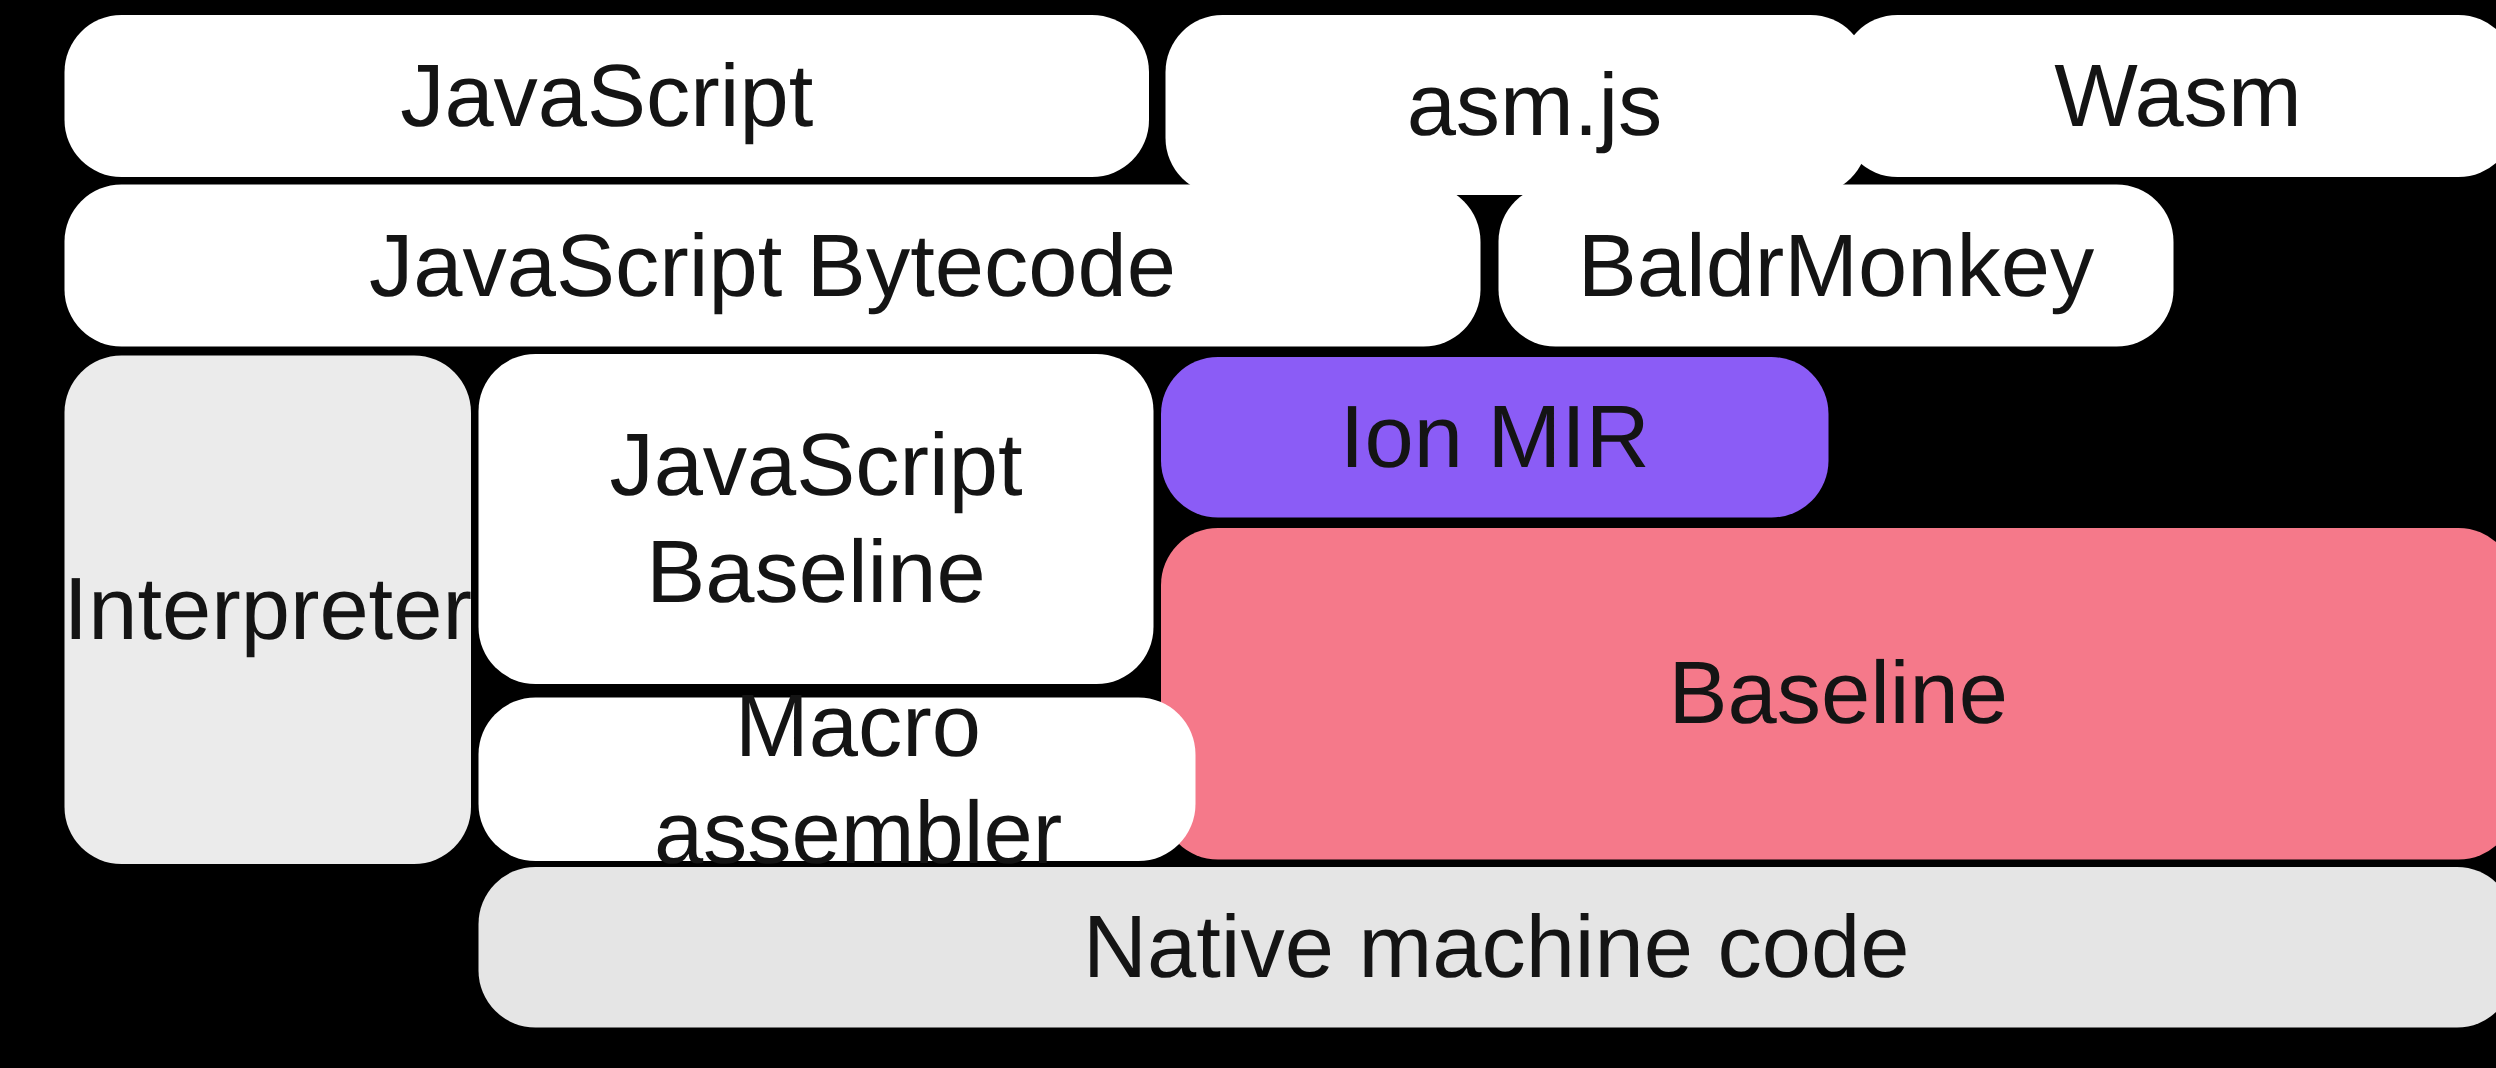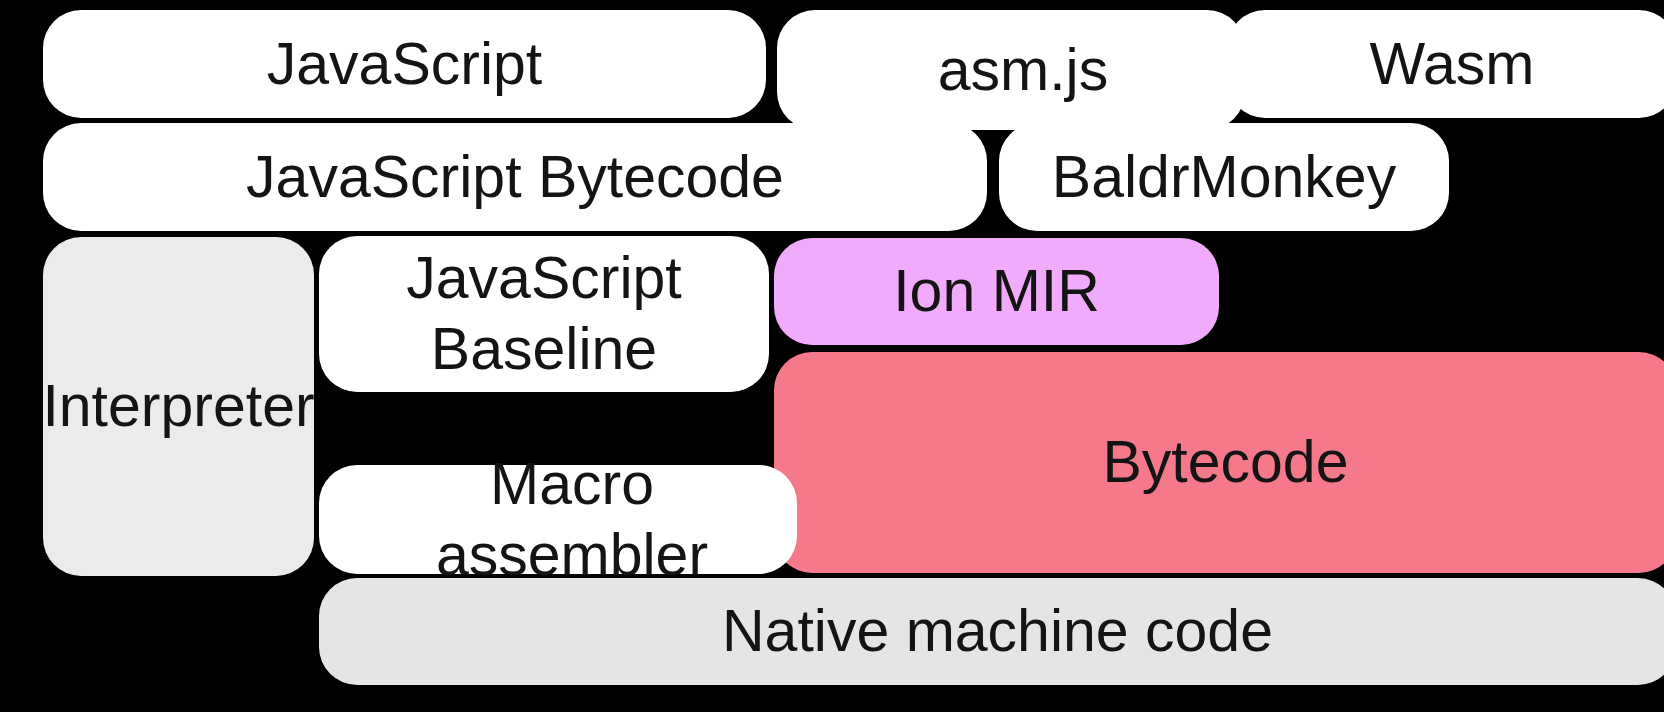--- a/index.html
+++ b/index.html
@@ -26,21 +26,21 @@
   .label{display:inline-block;}
   .label.wrap{max-width:300px;}
 
   
   .n-javascript        {left:14px;   top:10px;  width:723px;  height:108px;}
   .n-asmjs             {left:748px;  top:10px;  width:444px;  height:120px;padding-left:24px;}
   .n-wasm              {left:1198px; top:10px;  width:450px;  height:108px;}
   .n-js-bytecode       {left:14px;   top:123px; width:944px;  height:108px;}
   .n-baldrmonkey       {left:970px;  top:123px; width:450px;  height:108px;}
   .n-interpreter       {left:14px;   top:237px; width:271px;  height:339px;}
-  .n-js-baseline       {left:290px;  top:236px; width:450px;  height:156px;}
+  .n-js-baseline       {left:290px;  top:236px; width:450px;  height:220px;}
   .n-ion-mir           {left:745px;  top:238px; width:445px;  height:107px;}
   .n-cranelift         {left:745px;  top:352px; width:903px;  height:221px;}
   .n-macro-assembler   {left:290px;  top:465px; width:450px;  height:109px;}
   .n-native-machine-code{left:290px; top:578px; width:1357px; height:107px;}
 </style>
 </head>
 <body>
 
 <div class="canvas" style="background-color: rgb(0, 0, 0);">
 
@@ -65,26 +65,26 @@
   </div>
 
   <div class="node n-interpreter" style="background-color: rgb(235, 235, 235);">
     <span class="label">Interpreter</span>
   </div>
 
   <div class="node n-js-baseline" style="background-color: rgb(255, 255, 255);">
     <span class="label wrap">JavaScript Baseline</span>
   </div>
 
-  <div class="node n-ion-mir" style="background-color: #f0abfc;">
+  <div class="node n-ion-mir" style="background-color: #8b5cf6;">
     <span class="label">Ion MIR</span>
   </div>
 
   <div class="node n-cranelift" style="background-color: rgb(245, 121, 138);">
-    <span class="label">Bytecode</span>
+    <span class="label">Baseline</span>
   </div>
 
   <div class="node n-macro-assembler" style="background-color: rgb(255, 255, 255); padding-left: 28px;">
     <span class="label">Macro assembler</span>
   </div>
 
   <div class="node n-native-machine-code" style="background-color: #e5e5e5;">
     <span class="label">Native machine code</span>
   </div>
 

